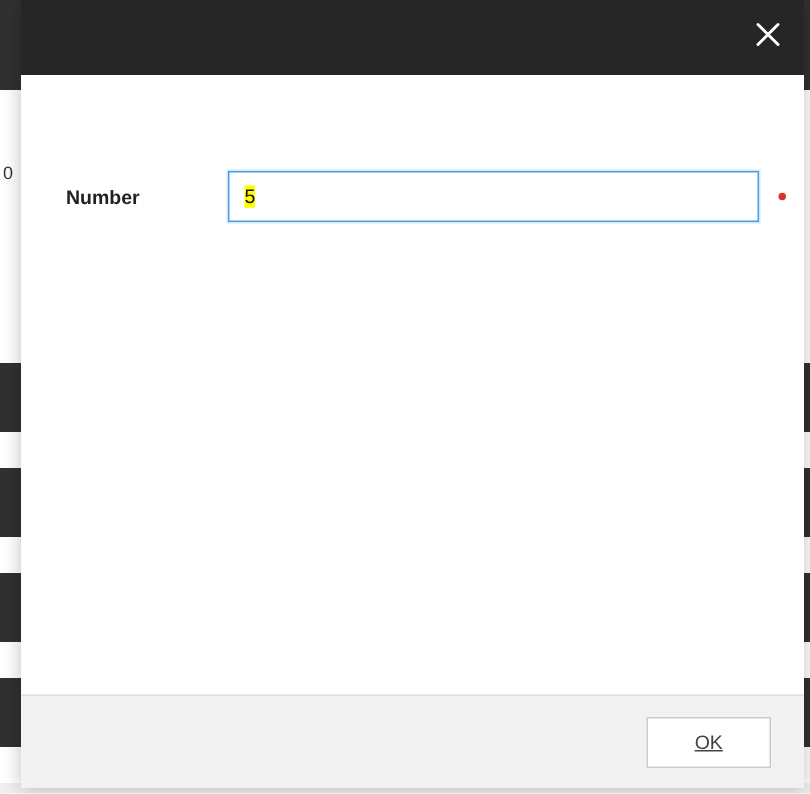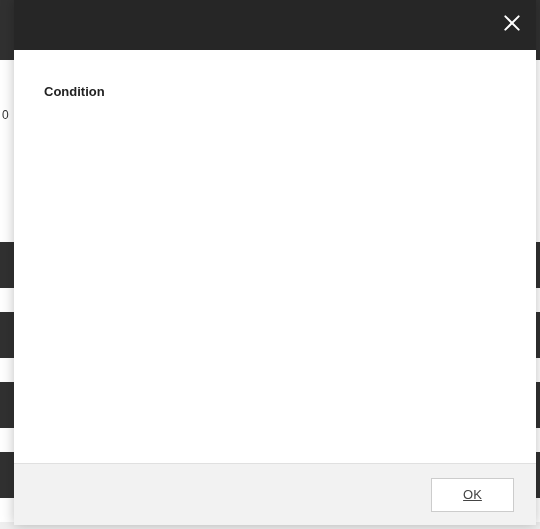--- a/index.html
+++ b/index.html
@@ -176,23 +176,30 @@
             <line x1="4" y1="4" x2="20" y2="20"></line>
             <line x1="20" y1="4" x2="4" y2="20"></line>
           </svg>
         </span>
       </div>
     </div>
 
     <div class="modal-body">
 
       <div class="row">
-        <div class="row-label">Condition</div>
       </div>
 
+      <div class="row">
+        <div class="row-label">Number</div>
+        <div class="input-wrap">
+          <input type="text" class="txt-input focused" value="5" style="">
+          <span class="value-layer dark"><span class="highlight">5</span></span>
+          <span class="req-dot"></span>
+        </div>
+      </div>
 
     </div>
 
     <div class="modal-footer">
       <button class="btn">OK</button>
     </div>
   </div>
 </div>
 
 </body></html>

